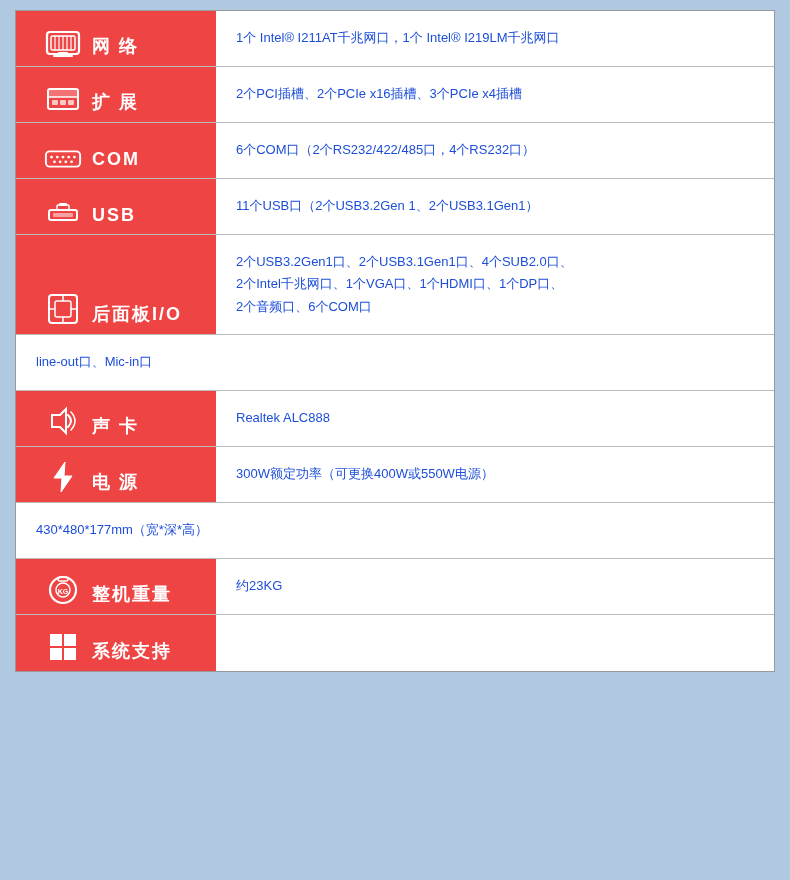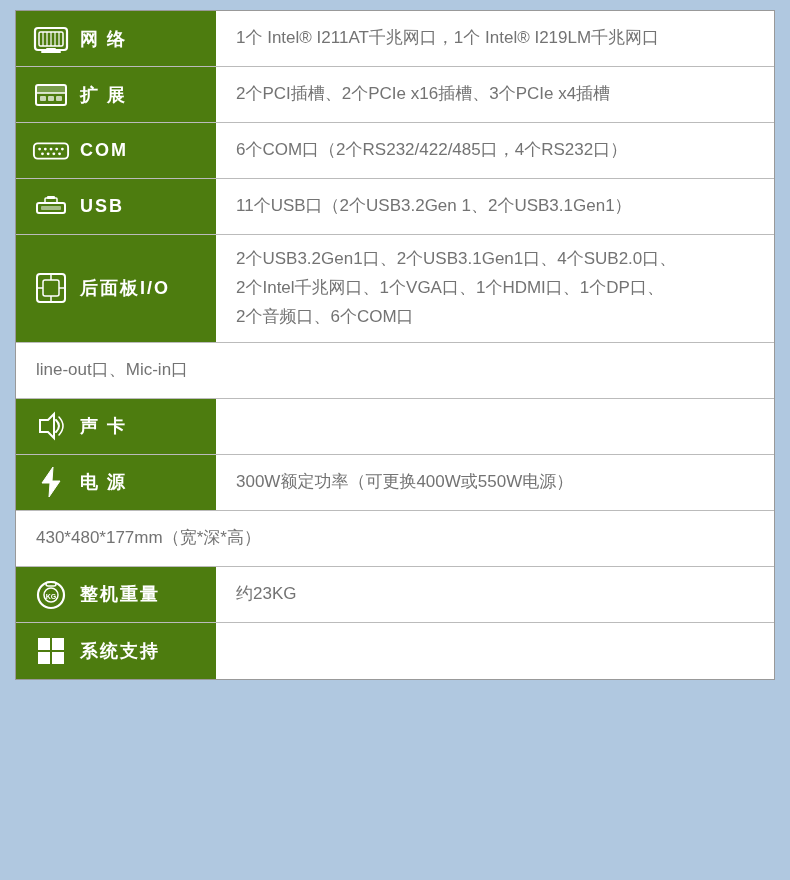--- a/index.html
+++ b/index.html
@@ -28,25 +28,25 @@
       min-height: 56px;
     }
 
     .spec-row:last-child {
       border-bottom: none;
     }
 
     .label-cell {
       width: 200px;
       min-width: 200px;
-      background: #4d7c0f;
-      display: flex;
-      align-items: center;
+      background: #ef4444;
+      display: flex;
+      align-items: flex-end;
       justify-content: flex-start;
-      padding: 8px 16px;
+      padding: 8px 28px;
       gap: 10px;
       color: #fff;
       font-size: 17px;
       font-weight: bold;
     }
 
     .label-cell .icon-area {
       width: 38px;
       min-width: 38px;
       display: flex;
@@ -59,22 +59,22 @@
       font-weight: bold;
       letter-spacing: 2px;
     }
 
     .value-cell {
       flex: 1;
       background: #fff;
       display: flex;
       align-items: center;
       padding: 10px 20px;
-      font-size: 17px;
-      color: #737373;
+      font-size: 13px;
+      color: #1d4ed8;
       line-height: 1.7;
     }
   </style>
 </head>
 <body>
 
 <div class="table-wrapper">
 
   <div class="spec-row">
     <div class="label-cell">
@@ -181,20 +181,21 @@
     <div class="label-cell">
       <div class="icon-area">
         <svg width="34" height="34" viewBox="0 0 34 34" fill="none">
           <polygon points="6,11 14,11 20,5 20,29 14,23 6,23" stroke="white" stroke-width="2" fill="none"></polygon>
           <path d="M22 11 Q28 17 22 23" stroke="white" stroke-width="2" fill="none" stroke-linecap="round"></path>
           <path d="M25 8 Q33 17 25 26" stroke="white" stroke-width="1.5" fill="none" stroke-linecap="round"></path>
         </svg>
       </div>
       <span class="label-text">声  卡</span>
     </div>
+    <div class="value-cell">Realtek ALC888</div>
   </div>
 
   <div class="spec-row">
     <div class="label-cell">
       <div class="icon-area">
         <svg width="28" height="34" viewBox="0 0 28 34" fill="none">
 
           <polygon points="16,2 5,18 13,18 12,32 23,16 15,16" fill="white" stroke="white" stroke-width="1"></polygon>
         </svg>
       </div>

